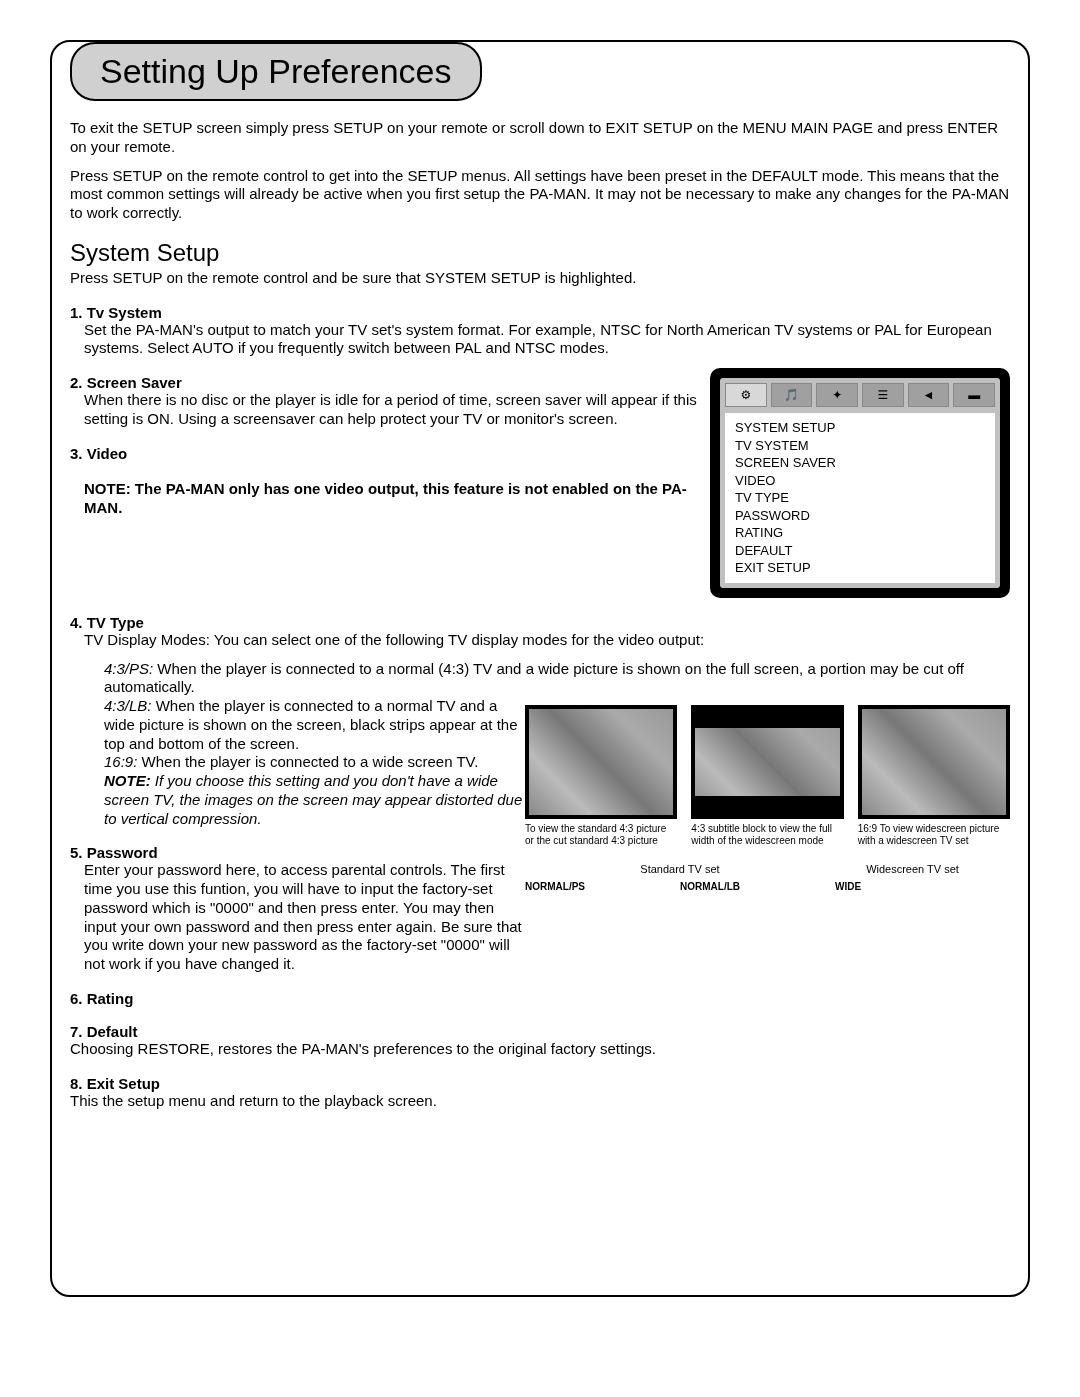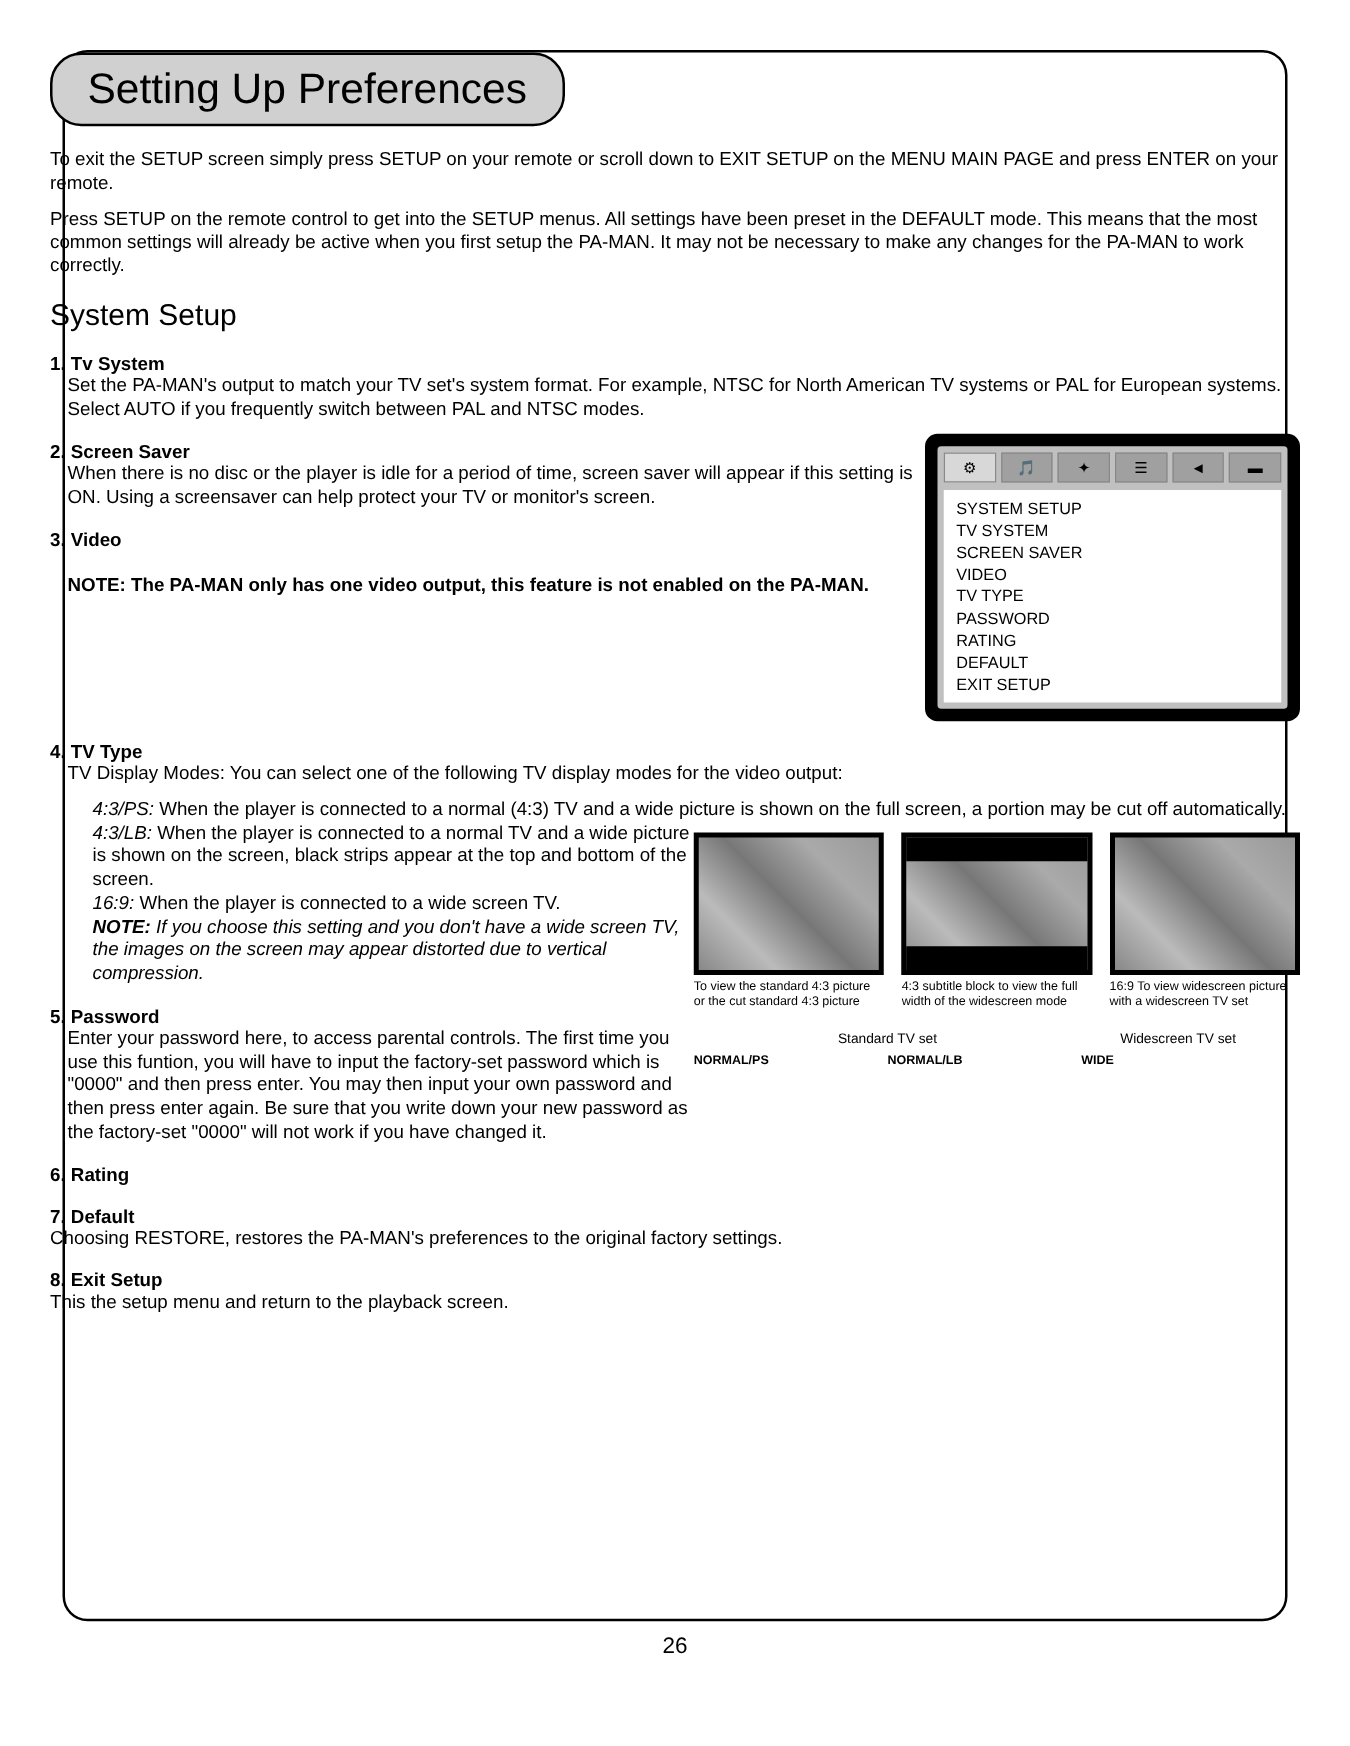--- a/index.html
+++ b/index.html
@@ -6,21 +6,21 @@
   margin: 0;
   padding: 0;
   font-family: Arial, Helvetica, sans-serif;
   background: #fff;
 }
 .page {
   width: 1080px;
   height: 1397px;
   position: relative;
   box-sizing: border-box;
-  padding: 40px 20px;
+  padding: 40px 50px;
 }
 .page-border {
   position: absolute;
   top: 40px;
   left: 50px;
   right: 50px;
   bottom: 100px;
   border: 2px solid #000;
   border-radius: 20px;
 }
@@ -179,20 +179,21 @@
 
 <div class="page">
   <div class="page-border"></div>
   <div class="content">
     <div class="title-bubble">Setting Up Preferences</div>
 
     <div class="intro">To exit the SETUP screen simply press SETUP on your remote or scroll down to EXIT SETUP on the MENU MAIN PAGE and press ENTER on your remote.</div>
     <div class="intro">Press SETUP on the remote control to get into the SETUP menus. All settings have been preset in the DEFAULT mode. This means that the most common settings will already be active when you first setup the PA-MAN. It may not be necessary to make any changes for the PA-MAN to work correctly.</div>
 
     <div class="section-heading">System Setup</div>
+    <div class="section-text">Press SETUP on the remote control and be sure that SYSTEM SETUP is highlighted.</div>
 
     <div class="item-heading">1. Tv System</div>
     <div class="item-text">Set the PA-MAN's output to match your TV set's system format. For example, NTSC for North American TV systems or PAL for European systems. Select AUTO if you frequently switch between PAL and NTSC modes.</div>
 
     <div class="flex-row">
       <div class="left-col">
         <div class="item-heading">2. Screen Saver</div>
         <div class="item-text">When there is no disc or the player is idle for a period of time, screen saver will appear if this setting is ON. Using a screensaver can help protect your TV or monitor's screen.</div>
 
         <div class="item-heading">3. Video</div>
@@ -296,14 +297,13 @@
 
     <div class="item-heading">6. Rating</div>
 
     <div class="item-heading">7. Default</div>
     <div class="section-text">Choosing RESTORE, restores the PA-MAN's preferences to the original factory settings.</div>
 
     <div class="item-heading">8. Exit Setup</div>
     <div class="section-text">This the setup menu and return to the playback screen.</div>
   </div>
 
-  <div class="page-num">26</div>
 </div>
 
 </body></html>

